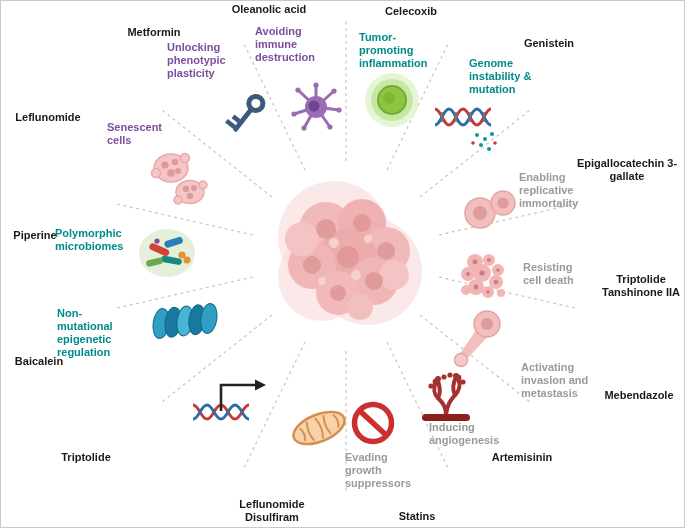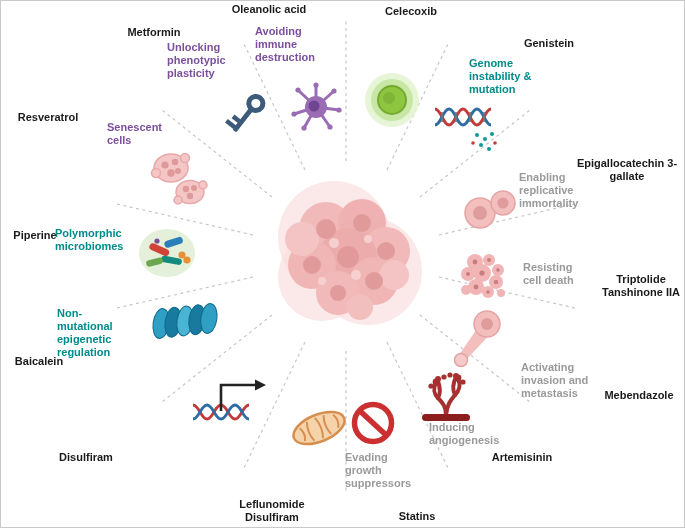--- a/index.html
+++ b/index.html
@@ -98,20 +98,21 @@
       <circle cx="41" cy="50" r="2.6"></circle>
         <circle cx="15" cy="51" r="2.6"></circle>
         <circle cx="5" cy="37" r="2.6"></circle>
       <circle cx="9" cy="13" r="2.6"></circle>
         <circle cx="27" cy="30" r="11"></circle>
     </g>
     <circle cx="25" cy="29" r="5.5" fill="#6f4492"></circle>
   </svg>
 
   <div class="drug" style="left:362px;top:4px;width:96px">Celecoxib</div>
+  <div class="hallmark c-teal" style="left:358px;top:30px;width:70px">Tumor-promoting inflammation</div>
   <svg class="icon" style="left:362px;top:70px" width="58" height="58" viewBox="0 0 58 58">
     <circle cx="29" cy="29" r="27" fill="#e1f3cf" opacity="0.85"></circle>
     <circle cx="29" cy="29" r="21" fill="#c6e8a4"></circle>
     <circle cx="29" cy="29" r="14" fill="#8dc63f" stroke="#76a832" stroke-width="2"></circle>
     <circle cx="26" cy="27" r="6" fill="#76a832" opacity="0.55"></circle>
   </svg>
 
   <div class="drug" style="left:500px;top:36px;width:96px">Genistein</div>
   <div class="hallmark c-teal" style="left:468px;top:56px;width:64px">Genome instability &amp; mutation</div>
   <svg class="icon" style="left:432px;top:100px" width="66" height="52" viewBox="0 0 66 52">
@@ -219,21 +220,21 @@
       <g stroke="#d68f4e" stroke-width="2" fill="none">
         <path d="M14 18 q4 7 0 14"></path>
           <path d="M23 15 q-4 10 0 20"></path>
           <path d="M32 14 q4 11 0 22"></path>
         <path d="M41 15 q-4 10 0 20"></path>
           <path d="M50 18 q4 7 0 14"></path>
       </g>
     </g>
   </svg>
 
-  <div class="drug" style="left:40px;top:450px;width:90px">Disulfiram</div>
+  <div class="drug" style="left:40px;top:450px;width:90px">Triptolide</div>
   <svg class="icon" style="left:190px;top:370px" width="78" height="52" viewBox="0 0 78 52">
     <path d="M2 34 C8 34 10 48 16 48 S24 34 30 34 S38 48 44 48 S52 34 58 34" stroke="#c23b3b" stroke-width="2.8" fill="none"></path>
     <path d="M2 48 C8 48 10 34 16 34 S24 48 30 48 S38 34 44 34 S52 48 58 48" stroke="#2e6da4" stroke-width="2.8" fill="none"></path>
     <path d="M30 40 V14 H64" stroke="#222" stroke-width="2.6" fill="none"></path>
     <polygon points="64,8.5 75,14 64,19.5" fill="#222"></polygon>
   </svg>
 
   <div class="drug" style="left:2px;top:354px;width:72px">Baicalein</div>
   <div class="hallmark c-teal" style="left:56px;top:306px;width:74px">Non-mutational epigenetic regulation</div>
   <svg class="icon" style="left:150px;top:298px" width="68" height="44" viewBox="0 0 68 44">
@@ -252,21 +253,21 @@
     <ellipse cx="30" cy="26" rx="28" ry="24" fill="#e4f0d9"></ellipse>
     <rect x="12" y="19" width="21" height="7" rx="3.5" fill="#cf4436" transform="rotate(24 22 22)"></rect>
     <rect x="27" y="12" width="19" height="7" rx="3.5" fill="#2a7fb8" transform="rotate(-18 36 15)"></rect>
     <rect x="24" y="30" width="21" height="6.5" rx="3.2" fill="#158a7e" transform="rotate(10 34 33)"></rect>
     <rect x="9" y="32" width="17" height="6.5" rx="3.2" fill="#6aa84f" transform="rotate(-14 17 35)"></rect>
     <circle cx="45" cy="28" r="3.6" fill="#e69138"></circle>
     <circle cx="50" cy="33" r="3.6" fill="#e69138"></circle>
     <circle cx="20" cy="14" r="2.6" fill="#7b4f9e"></circle>
   </svg>
 
-  <div class="drug" style="left:4px;top:110px;width:86px">Resveratrol</div>
+  <div class="drug" style="left:4px;top:110px;width:86px">Leflunomide</div>
   <div class="hallmark c-purple" style="left:106px;top:120px;width:70px">Senescent cells</div>
   <svg class="icon" style="left:146px;top:146px" width="62" height="62" viewBox="0 0 62 62">
     <ellipse cx="24" cy="21" rx="17" ry="14" fill="#f5c6c6" stroke="#e7a8a8" stroke-width="1.5"></ellipse>
     <circle cx="9" cy="26" r="4.5" fill="#f5c6c6" stroke="#e7a8a8" stroke-width="1.5"></circle>
     <circle cx="38" cy="11" r="4.5" fill="#f5c6c6" stroke="#e7a8a8" stroke-width="1.5"></circle>
     <g fill="#de9a9a">
       <circle cx="18" cy="18" r="3.6"></circle>
         <circle cx="28" cy="15" r="3.2"></circle>
       <circle cx="24" cy="26" r="3.8"></circle>
         <circle cx="31" cy="24" r="3"></circle>

